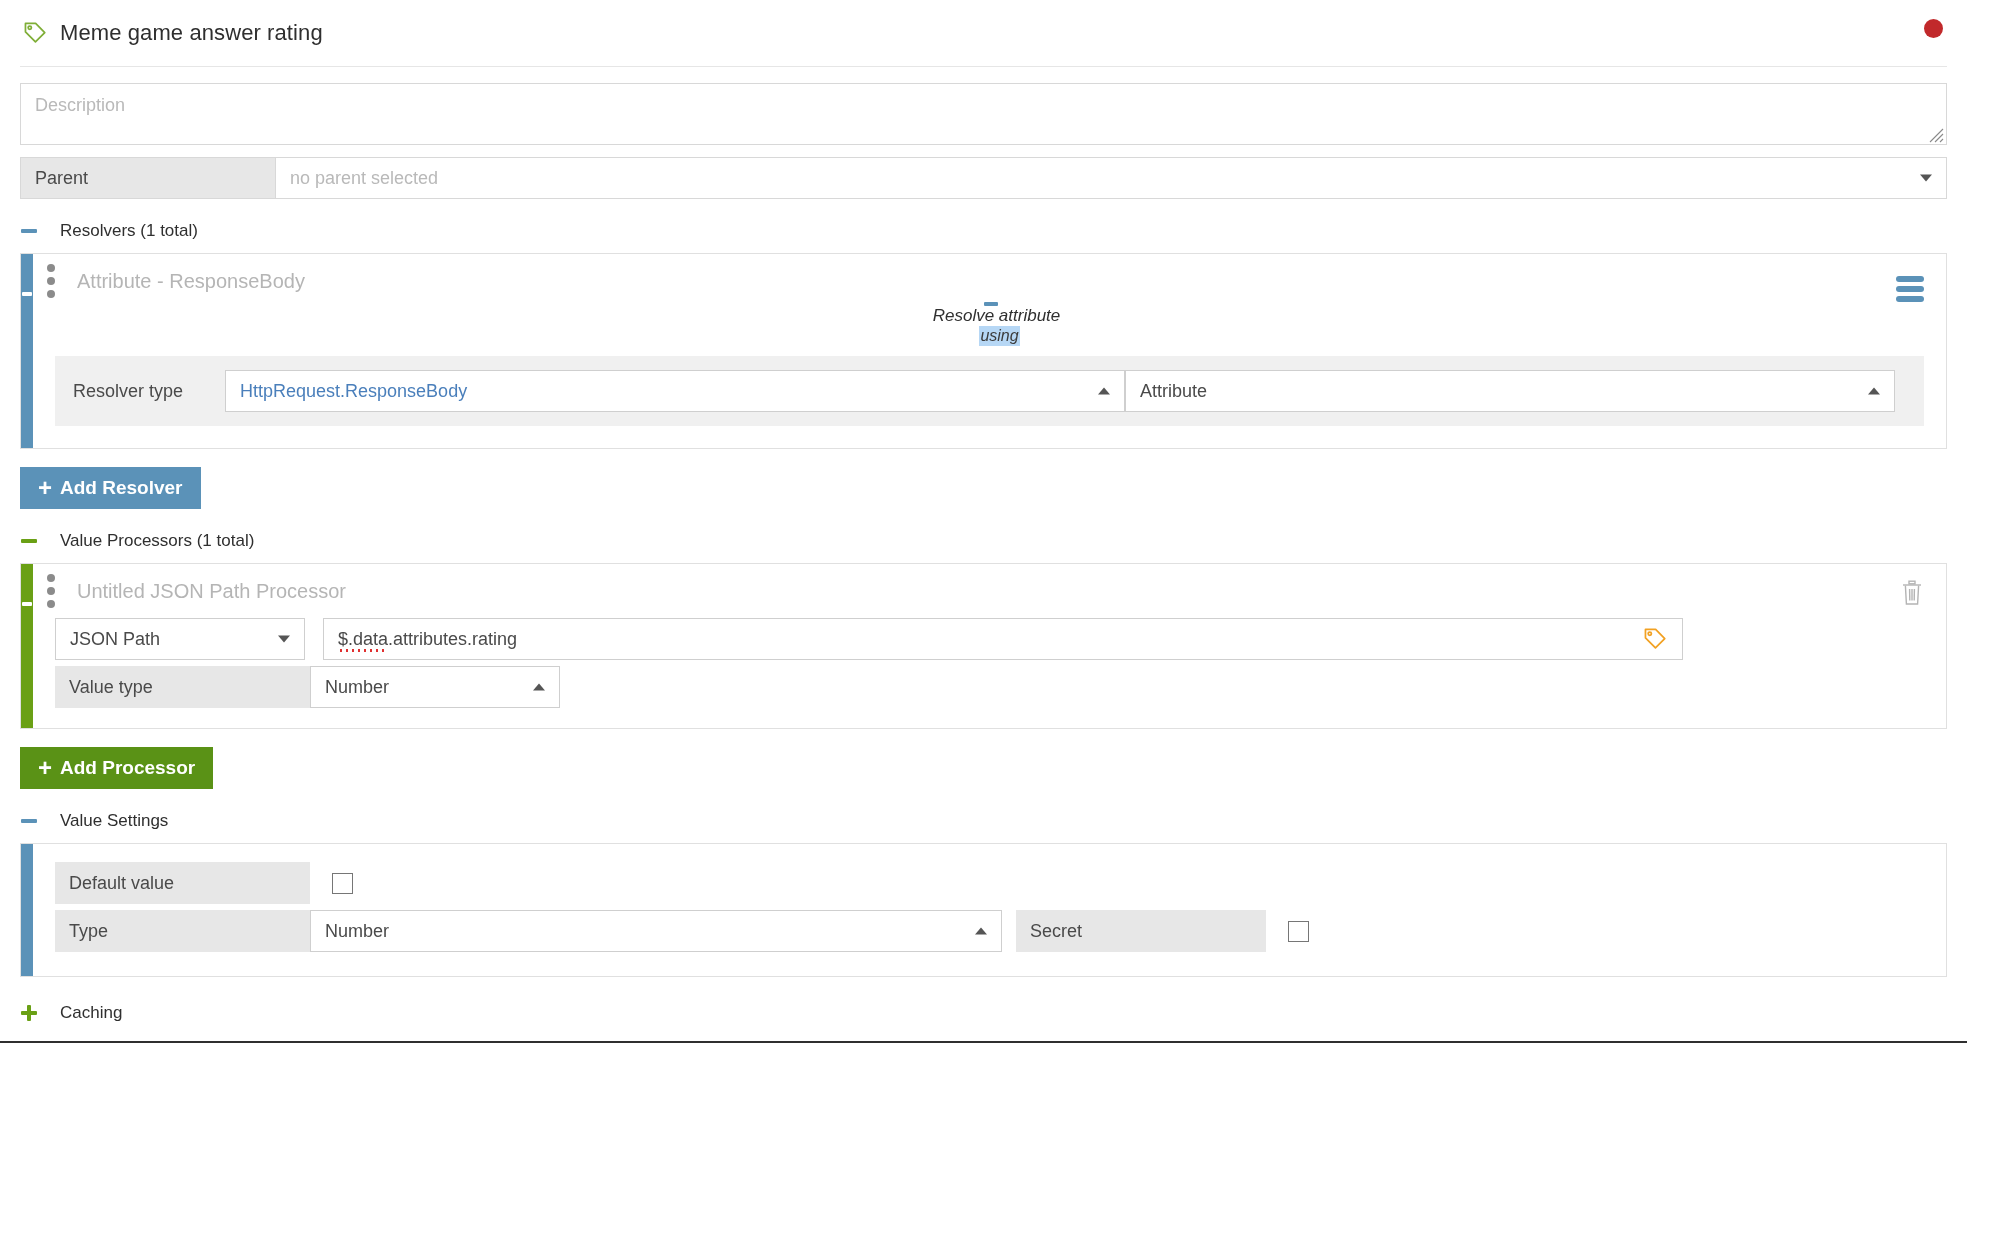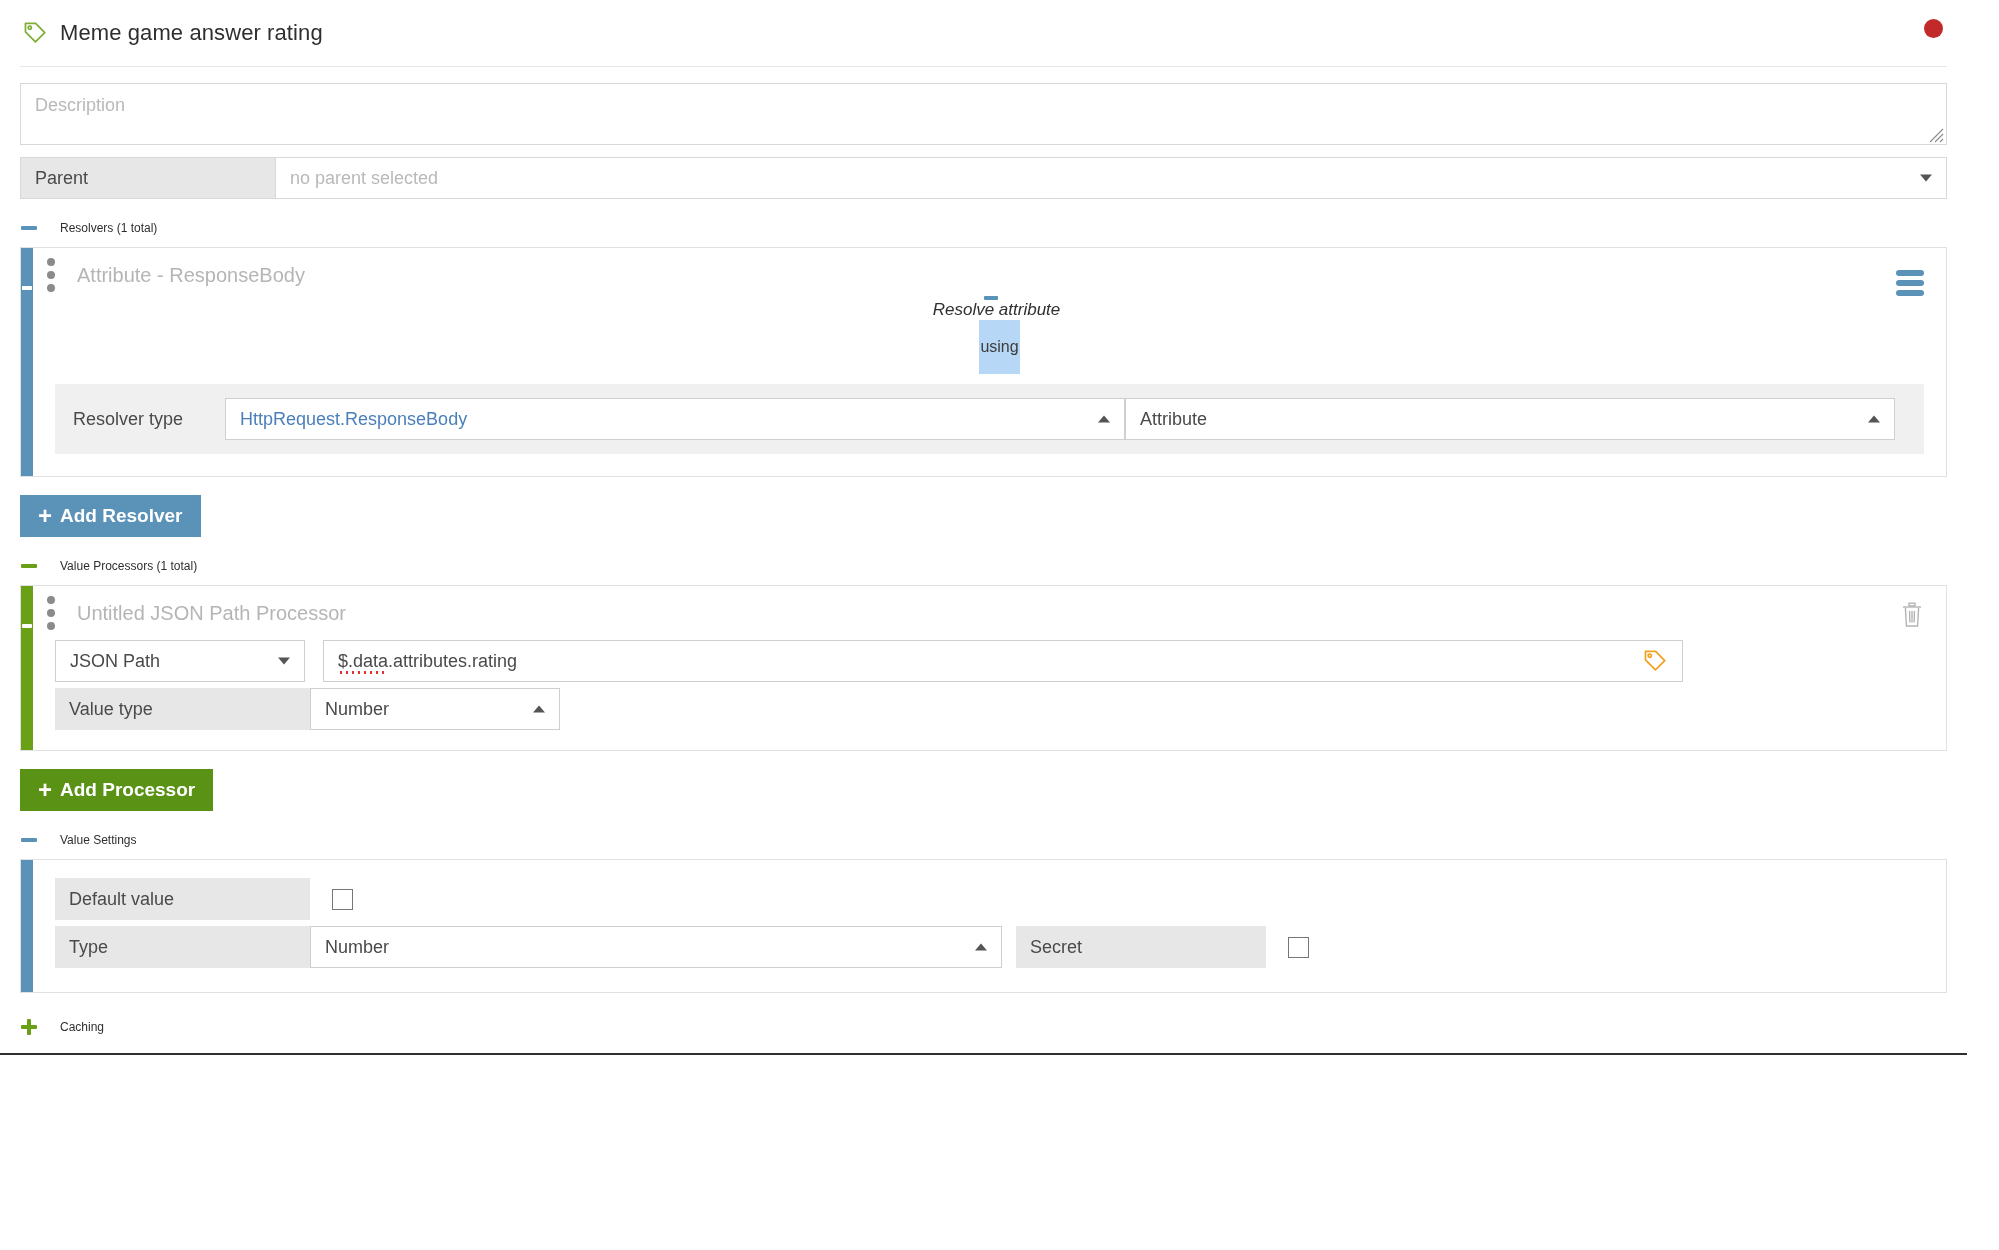--- a/index.html
+++ b/index.html
@@ -58,21 +58,21 @@
   .caret-down-sm {
     position: absolute; right: 14px; top: 50%; transform: translateY(-50%);
     width: 0; height: 0; border-left: 6px solid transparent;
     border-right: 6px solid transparent; border-top: 7px solid #555;
   }
 
   
   .section-head {
     display: flex; align-items: center;
     margin: 22px 0 0 20px;
-    font-size: 12px; color: #2f2f2f;
+    font-size: 17px; color: #2f2f2f;
   }
   .sect-toggle {
     width: 18px; margin-right: 22px;
     display: flex; align-items: center; justify-content: center;
     font-size: 26px; line-height: 1; font-weight: 700;
   }
   .sect-toggle.blue { color: #5b92b8; }
   .sect-toggle.green { color: #6aa015; }
   .sect-bar { display:inline-block; width:16px; height:4px; border-radius:1px; }
   .sect-bar.blue { background:#5b92b8; }
@@ -104,21 +104,21 @@
   .dots-handle { width: 8px; margin-right: 22px; display:flex; flex-direction:column; gap:5px; }
   .dots-handle i { display:block; width:8px; height:8px; border-radius:50%; background:#8b8b8b; }
   .card-title { font-size: 20px; color: #b5b5b5; }
   .hamburger { position:absolute; right:22px; top:22px; width:28px; }
   .hamburger i { display:block; height:6px; border-radius:3px; background:#5b92b8; margin-bottom:4px; }
   .trash-icon { position:absolute; right:22px; top:16px; width:24px; height:26px; }
 
   .subhead { display:flex; align-items:center; padding-left: 14px; margin-top: -6px; margin-bottom: 10px; flex-direction: column; }
   .subhead .mini-minus { display:inline-block; width:14px; height:4px; background:#5b92b8; border-radius:1px; margin-right: 12px; }
   .subhead .txt { font-style: italic; font-size: 17px; color: #2f2f2f; }
-  .hl { background: #b6d7f5; padding: 18px 1px; }
+  .hl { background: #b6d7f5; font-style: italic; padding: 1px 1px; }
 
   
   .inner-panel { background: #f0f0f0; margin: 0 22px 22px 22px; padding: 14px 18px; }
   .field-row { display: flex; align-items: center; }
   .field-label-inline { font-size: 18px; color: #4a4a4a; width: 140px; }
   .select-box {
     position: relative; background: #fff; border: 1px solid #cfcfcf;
     height: 42px; display: flex; align-items: center; padding-left: 14px;
     font-size: 18px; color: #4a4a4a;
   }

